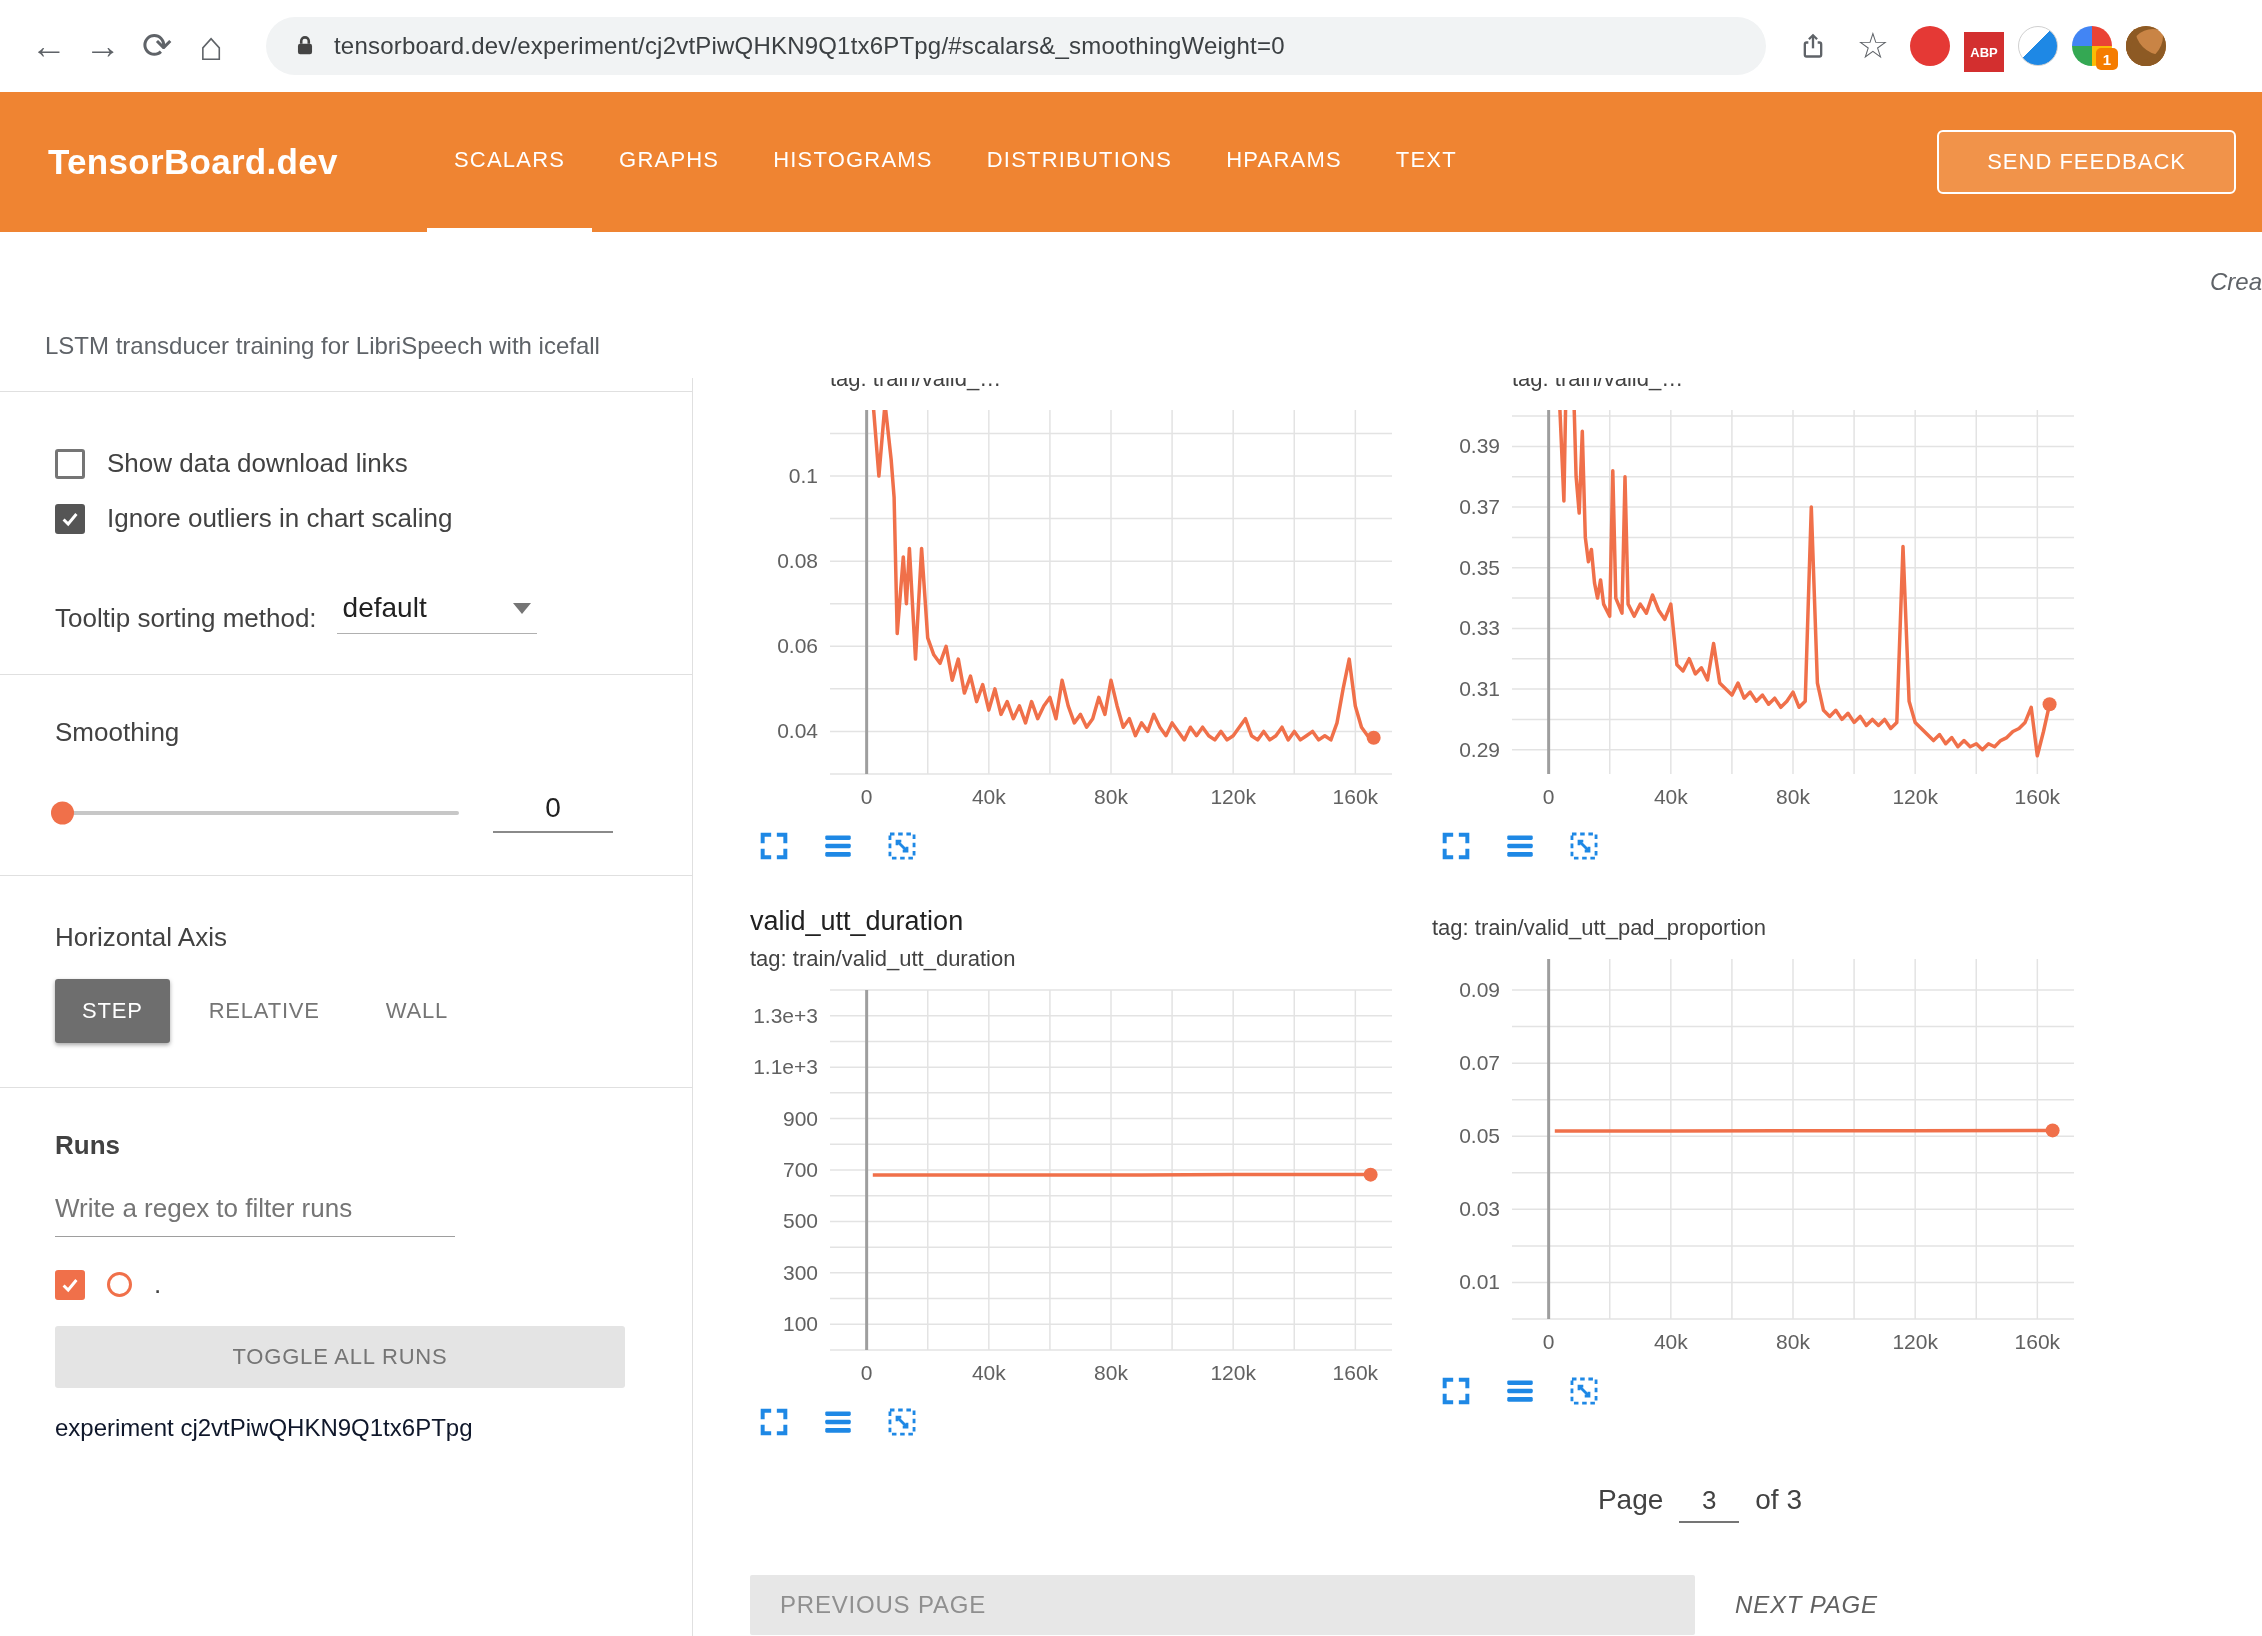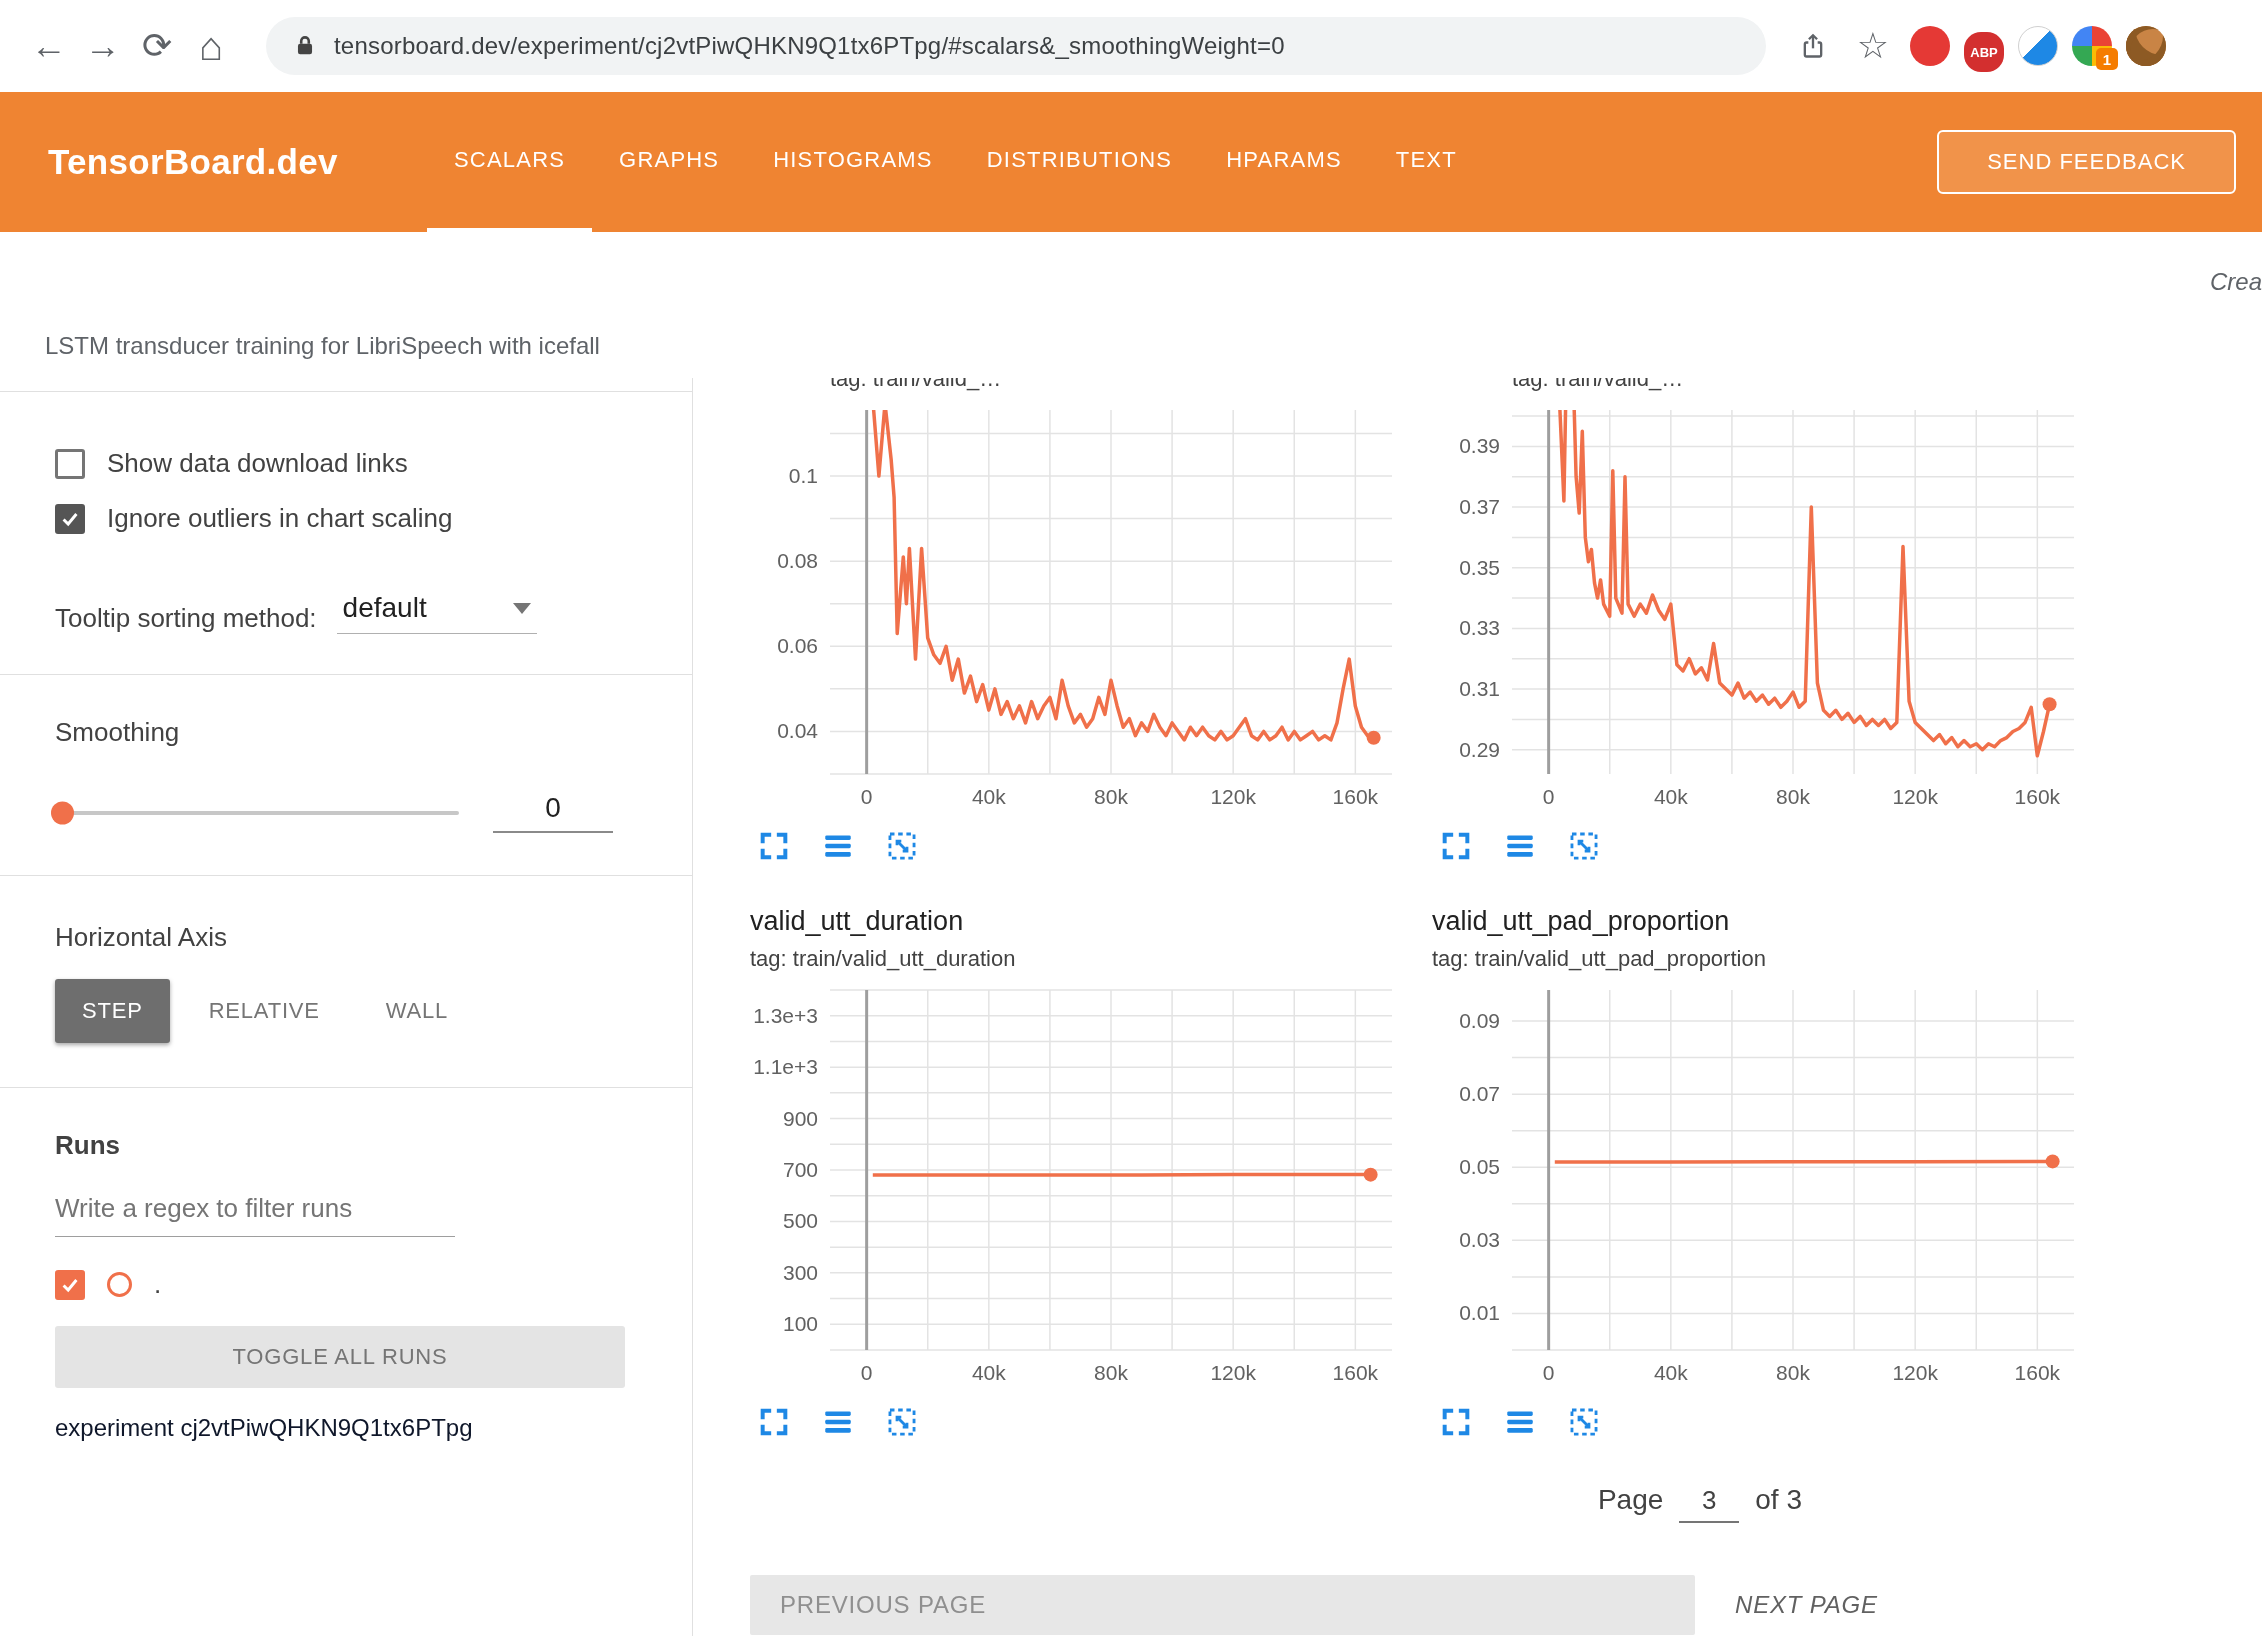--- a/index.html
+++ b/index.html
@@ -14,21 +14,21 @@
   .ic-reload::before{content:"⟳";} .ic-home::before{content:"⌂"; font-size:40px;}
   .url-pill { width:1500px; height:58px; background:#f1f3f4; border-radius:29px;
     display:flex; align-items:center; padding:0 26px; gap:16px; margin-left:28px; flex:0 0 auto; }
   .url-text { font-size:24px; color:#3c4043; letter-spacing:0.2px; white-space:nowrap; overflow:hidden; }
   .bar-right { display:flex; align-items:center; gap:14px; margin-left:24px; }
   .glyph-ic { width:46px; height:46px; display:flex; align-items:center; justify-content:center;
     font-size:32px; color:#5f6368; }
   .ic-star::before{content:"☆"; font-size:36px;}
   .ext { width:40px; height:40px; border-radius:50%; position:relative; flex:0 0 auto; }
   .ext-red { background:#e53935; }
-  .ext-abp { background:#d32f2f; border-radius:17px; display:flex; align-items:center; justify-content:center;
+  .ext-abp { background:#d32f2f; border-radius:0; display:flex; align-items:center; justify-content:center;
     color:#fff; font-size:13px; font-weight:bold; letter-spacing:0;margin-top:12px; }
   .ext-blue { background:linear-gradient(135deg,#ffffff 45%, #1e88e5 45%); border:1px solid #d0d0d0; }
   .ext-color { background:conic-gradient(#ea4335 0 25%, #fbbc05 0 50%, #34a853 0 75%, #4285f4 0 100%); }
   .ext-badge { position:absolute; right:-6px; bottom:-4px; min-width:22px; height:22px; background:#f57c00;
     border-radius:5px; color:#fff; font-size:15px; font-weight:bold; display:flex; align-items:center;
     justify-content:center; padding:0 4px; }
   .ext-cookie { background:#c98445;
     box-shadow:inset 7px 6px 0 -3px #8d5a24, inset -8px -10px 0 -5px #8d5a24, inset 16px -18px 0 -7px #8d5a24; }
 
   
@@ -440,21 +440,20 @@
                 <path d="M8.5 8.5l7 7"></path>
                 <path d="M8.5 11.5v-3h3"></path>
                 <path d="M15.5 12.5v3h-3"></path>
               </svg>
           </div>
         </div>
       </div>
 
       <div class="chart-card">
         <div class="chart-head">
-          <div class="chart-title">valid_utt_pad_proportion</div>
           <div class="chart-sub">tag: train/valid_utt_pad_proportion</div>
         </div>
         <svg class="chart" width="654" height="406">
             <clipPath id="cp3">
               <rect x="80" y="6" width="562" height="360"></rect>
             </clipPath>
             <line x1="80" x2="642" y1="366" y2="366" stroke="#e3e3e3" stroke-width="1.5"></line>
             <line x1="80" x2="642" y1="329.4517766497462" y2="329.4517766497462" stroke="#e3e3e3" stroke-width="1.5"></line>
             <line x1="80" x2="642" y1="292.9035532994924" y2="292.9035532994924" stroke="#e3e3e3" stroke-width="1.5"></line>
             <line x1="80" x2="642" y1="256.3553299492386" y2="256.3553299492386" stroke="#e3e3e3" stroke-width="1.5"></line>

